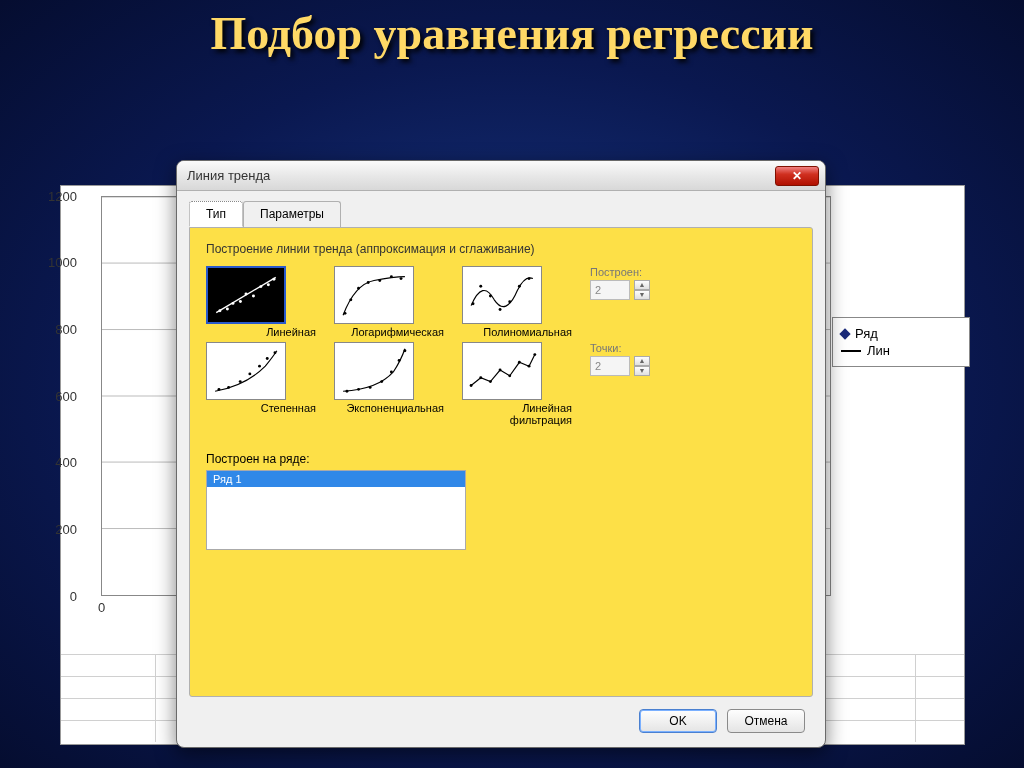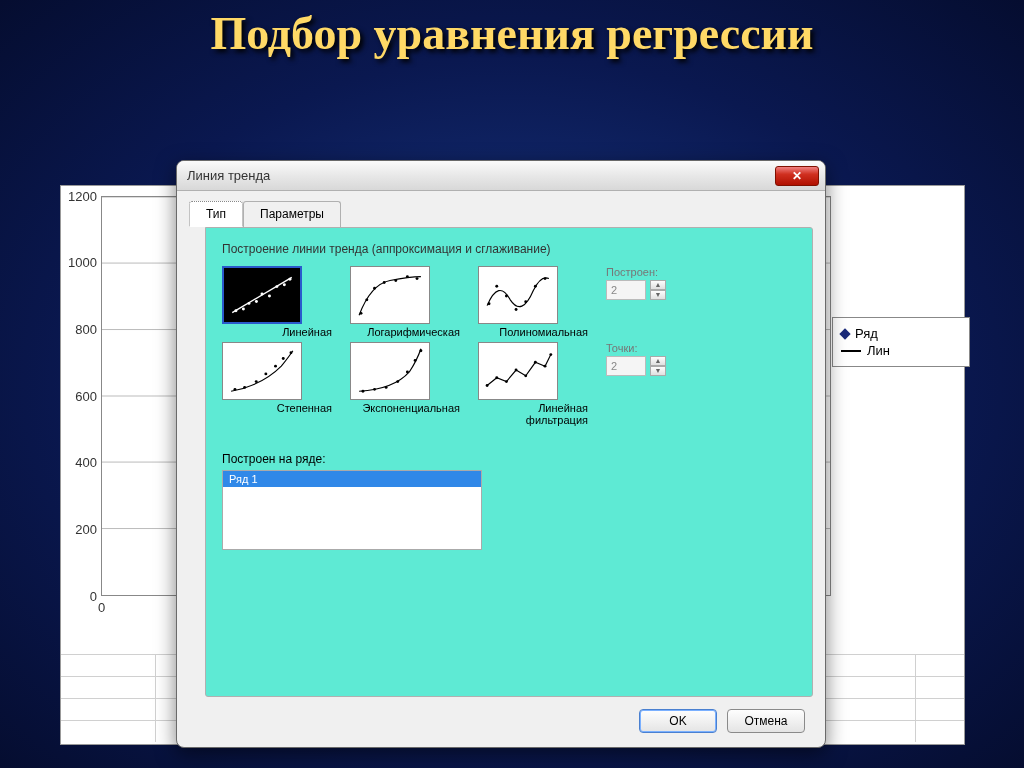--- a/index.html
+++ b/index.html
@@ -42,21 +42,21 @@
   }
   .y-ticks {
     position: absolute;
     left: 0;
     top: 10px;
     width: 36px;
     height: 400px;
     font-size: 13px;
     color: #333;
   }
-  .y-tick { position: absolute; right: 0; transform: translateY(-50%); }
+  .y-tick { position: absolute; right: 20px; transform: translateY(-50%); }
   .x-tick { position: absolute; bottom: -20px; font-size: 13px; color: #333; }
   .legend-box {
     position: absolute;
     right: -140px;
     top: 120px;
     width: 138px;
     border: 1px solid #888;
     background: #fff;
     padding: 6px 8px;
     font-size: 13px;
@@ -124,22 +124,22 @@
     cursor: pointer;
     position: relative;
   }
   .tab.active {
     background: #fff;
     border: 1px dotted #888;
     border-bottom: 1px solid #fff;
     z-index: 2;
   }
   .tab-panel {
-    margin: 0 12px 12px 28px;
-    background: #5eead4;
+    margin: 0 12px 12px 12px;
+    background: #fde047;
     border: 1px solid #b0b0b0;
     border-radius: 0 3px 3px 3px;
     height: 470px;
     padding: 14px 16px;
   }
   .group-label { font-size: 12px; color: #333; margin-bottom: 10px; }
   .trend-grid {
     display: grid;
     grid-template-columns: repeat(3, 110px) auto;
     grid-template-rows: auto auto auto auto;

